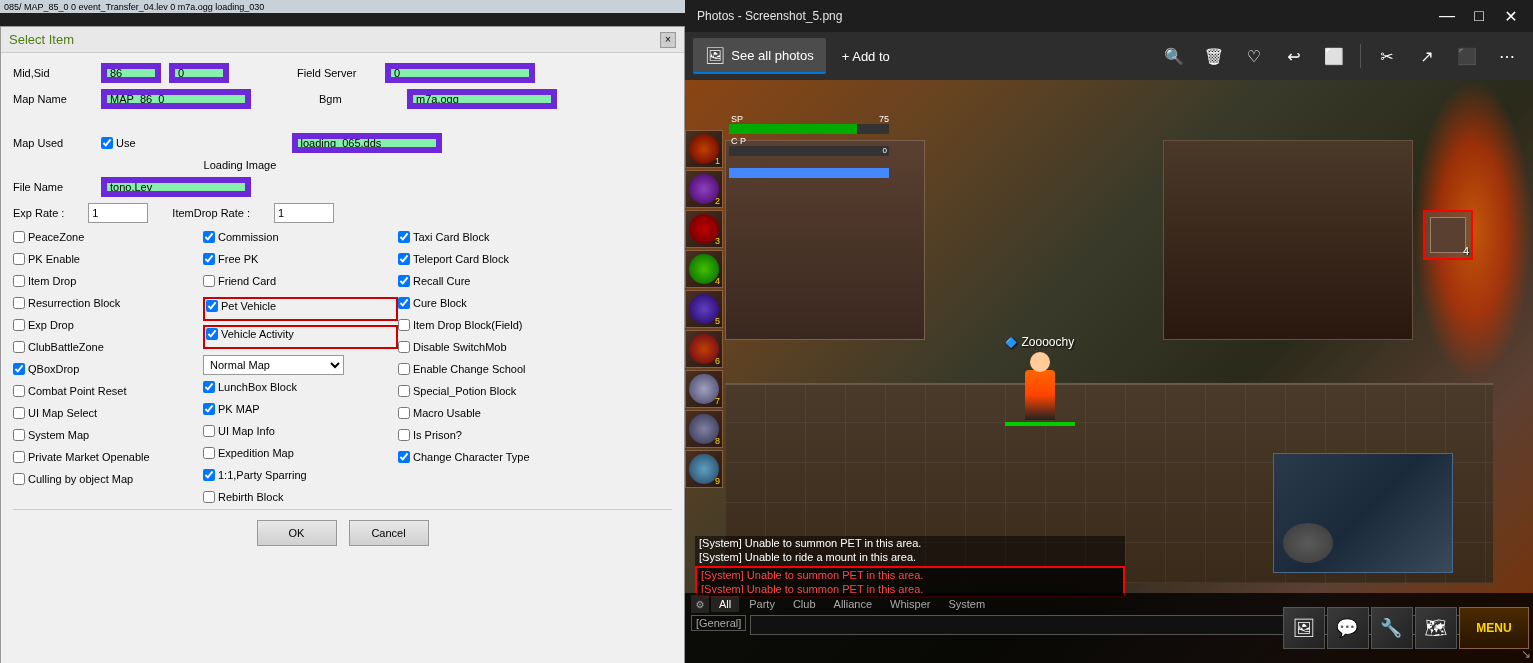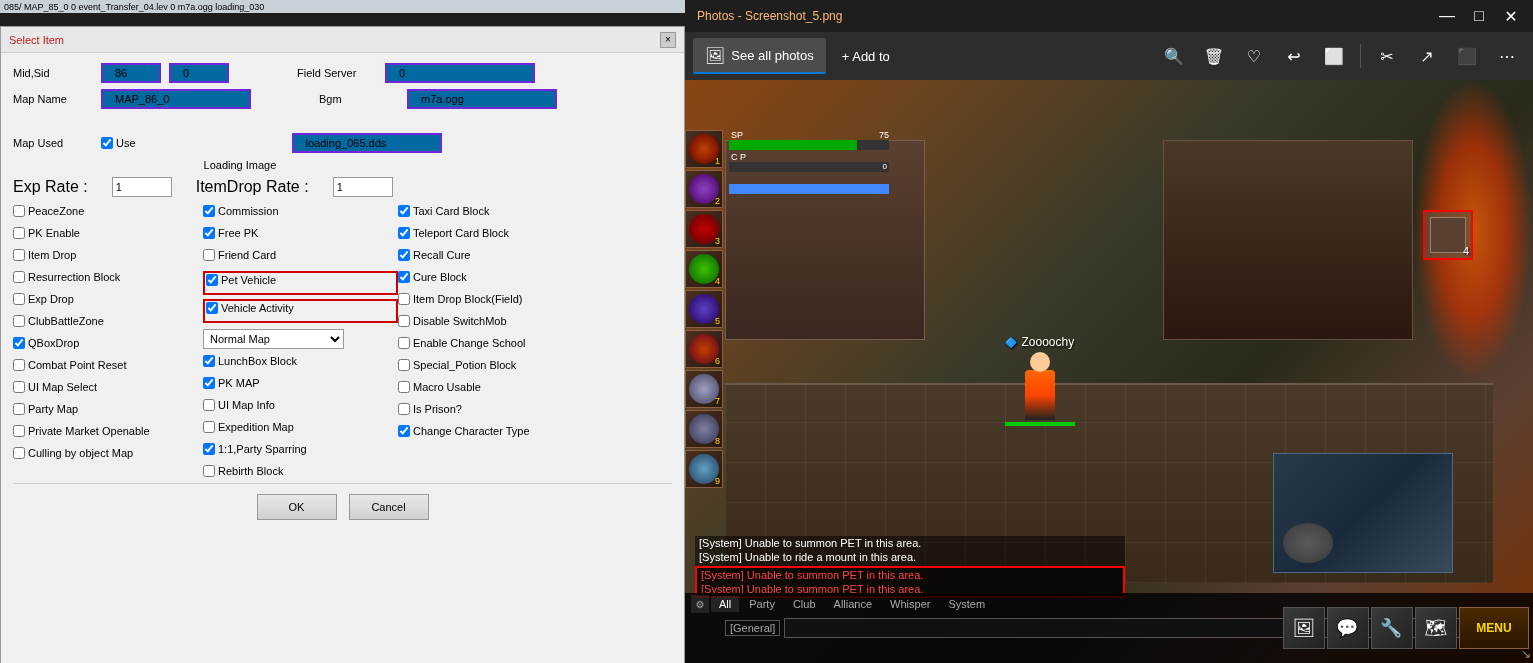--- a/index.html
+++ b/index.html
@@ -20,22 +20,22 @@
       background: #e8e8e8;
       border-bottom: 1px solid #ccc;
       padding: 4px 8px;
       display: flex;
       justify-content: space-between;
       align-items: center;
       height: 26px;
     }
 
     .dialog-title {
-      font-size: 11px;
-      color: #b91c1c;
+      font-size: 13px;
+      color: #4d7c0f;
     }
 
     .dialog-close {
       width: 16px;
       height: 16px;
       background: #ccc;
       border: 1px solid #999;
       cursor: pointer;
       display: flex;
       align-items: center;
@@ -56,24 +56,24 @@
       gap: 8px;
     }
 
     .form-label {
       font-size: 11px;
       color: #000;
       min-width: 80px;
     }
 
     .form-input {
-      border: 2px solid #6d28d9;
-      background: #0369a1;
-      font-size: 11px;
-      padding: 1px 12px;
+      border: 6px solid #6d28d9;
+      background: #86efac;
+      font-size: 11px;
+      padding: 1px 3px;
       height: 20px;
     }
 
     .form-input-sm { width: 60px; }
     .form-input-lg { width: 150px; }
 
     .checkbox-label {
       display: flex;
       align-items: center;
       gap: 3px;
@@ -89,21 +89,21 @@
     }
 
     .rate-row {
       display: flex;
       align-items: center;
       gap: 24px;
       margin-bottom: 8px;
     }
 
     .rate-label {
-      font-size: 16px;
+      font-size: 11px;
       color: #000;
     }
 
     .rate-input {
       border: 1px solid #999;
       background: #fff;
       font-size: 11px;
       padding: 1px 3px;
       height: 20px;
       width: 60px;
@@ -185,21 +185,21 @@
       background: #1e1e1e;
       display: flex;
       align-items: center;
       justify-content: space-between;
       padding: 0 12px;
       flex-shrink: 0;
     }
 
     .photos-title-text {
       font-size: 12px;
-      color: #fdba74;
+      color: #e5e5e5;
     }
 
     .title-controls {
       display: flex;
       gap: 12px;
       align-items: center;
     }
 
     .title-btn {
       color: #fff;
@@ -321,21 +321,21 @@
     .skill-icon-placeholder {
       width: 30px;
       height: 30px;
       border-radius: 50%;
       background: radial-gradient(circle, #c04000, #600000);
     }
 
     
     .status-bars {
       position: absolute;
-      top: 50px;
+      top: 34px;
       left: 44px;
       width: 160px;
     }
 
     .stat-bar {
       height: 10px;
       background: #333;
       margin-bottom: 2px;
       position: relative;
     }
@@ -441,25 +441,24 @@
       background: rgba(255,255,255,0.1);
       display: flex;
       align-items: center;
       justify-content: center;
       color: #aaa;
       font-size: 10px;
     }
 
     .chat-input-row {
       display: flex;
-      align-items: center;
+      align-items: flex-start;
       height: 26px;
-      padding: 0 12px;
+      padding: 0 6px;
       gap: 4px;
-      margin-left: 28px;
     }
 
     .general-label {
       font-size: 11px;
       color: #aaa;
       border: 1px solid #555;
       padding: 1px 4px;
     }
 
     .chat-input-field {
@@ -634,20 +633,24 @@
     <div class="form-row">
       <span class="form-label">Map Used</span>
       <label class="checkbox-label">
         <input type="checkbox" checked="" style="">
         <span>Use</span>
       </label>
       <span style="margin-left:60px;margin-top:44px;" class="form-label">Loading Image</span>
       <input class="form-input form-input-lg" type="text" value="loading_065.dds" style="">
     </div>
 
+    <div class="form-row">
+      <span class="form-label">File Name</span>
+      <input class="form-input form-input-lg" type="text" value="tono.Lev" style="">
+    </div>
 
     <div class="rate-row">
       <span class="rate-label">Exp Rate :</span>
       <input class="rate-input" type="text" value="1" style="">
       <span class="rate-label">ItemDrop Rate :</span>
       <input class="rate-input" type="text" value="1" style="">
     </div>
 
     <div class="checkboxes-area">
 
@@ -683,21 +686,21 @@
         <div class="cb-item">
           <input type="checkbox" style="">
           <span>Combat Point Reset</span>
         </div>
         <div class="cb-item">
           <input type="checkbox" style="">
           <span>UI Map Select</span>
         </div>
         <div class="cb-item">
           <input type="checkbox" style="">
-          <span>Party Map</span>
+          <span>System Map</span>
         </div>
         <div class="cb-item">
           <input type="checkbox" style="">
           <span>Private Market Openable</span>
         </div>
         <div class="cb-item">
           <input type="checkbox" style="">
           <span>Culling by object Map</span>
         </div>
       </div>

